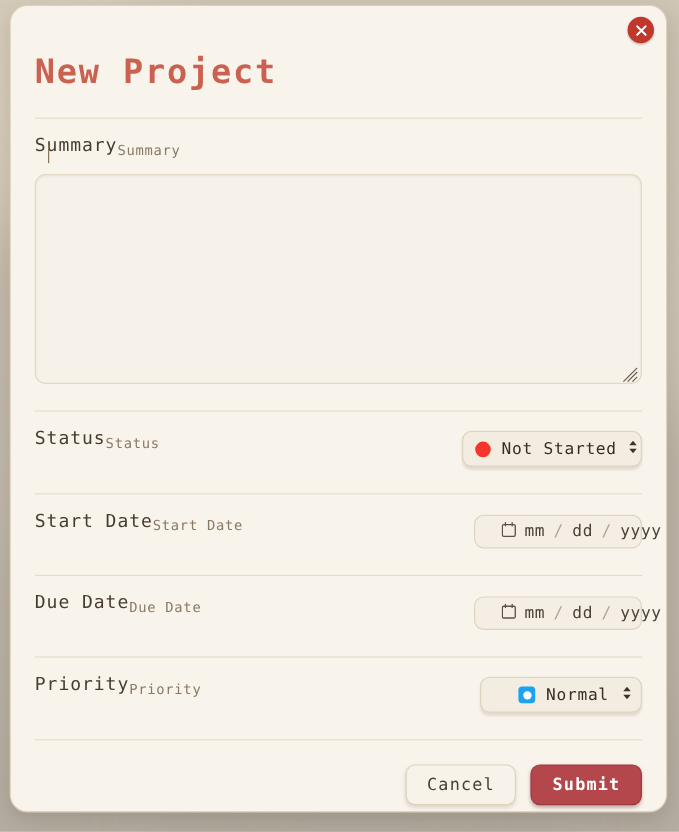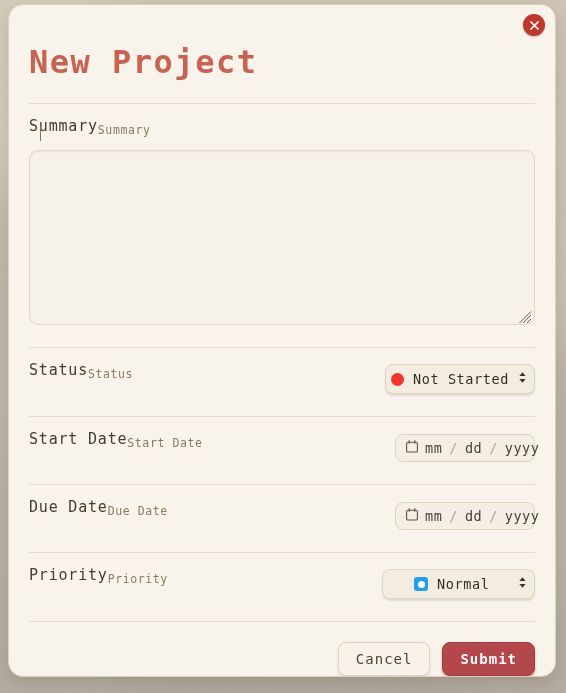--- a/index.html
+++ b/index.html
@@ -69,21 +69,21 @@
   #modal-body {
     position: absolute;
     left: 0; right: 0; top: 0; bottom: 0;
     padding: 0 20px;
     box-sizing: border-box;
   }
 
   #page-title {
     margin: 0;
     padding-top: 38px;
-    font-size: 32px;
+    font-size: 28px;
     font-weight: bold;
     letter-spacing: 1.5px;
     color: #cb6150;
     font-family: "DejaVu Sans Mono", monospace;
   }
 
   .rule {
     height: 1px;
     background: #e6dcc8;
     margin-top: 22px;
@@ -184,35 +184,35 @@
   .prio-icon i {
     display:block;
     width: 7px; height: 7px;
     border-radius: 50%;
     background: #ffffff;
   }
   .chev { flex: 0 0 auto; display:block; }
 
   .date-pill {
     height: 28px;
-    padding: 0 10px;
+    padding: 0 22px;
     gap: 7px;
     background: #f4eee4;
     font-size: 13.5px;
     color: #4a4036;
     letter-spacing: .5px;
     margin-top: 4px;
     box-shadow: none;
   }
   .date-pill .ph-sep { color: #b2a692; }
   .date-pill .cal-icon { flex: 0 0 auto; display:block; }
 
   #start-date-pill, #due-date-pill { width: 140px; }
-  #status-pill { width: 150px; justify-content: flex-end; }
-  #priority-pill { width: 153px; padding-left: 31px; }
+  #status-pill { width: 150px; }
+  #priority-pill { width: 135px; padding-left: 31px; }
 
   
   #footer {
     display: flex;
     justify-content: flex-end;
     gap: 12px;
     padding-top: 20px;
   }
   .btn {
     font-family: "DejaVu Sans Mono", monospace;

